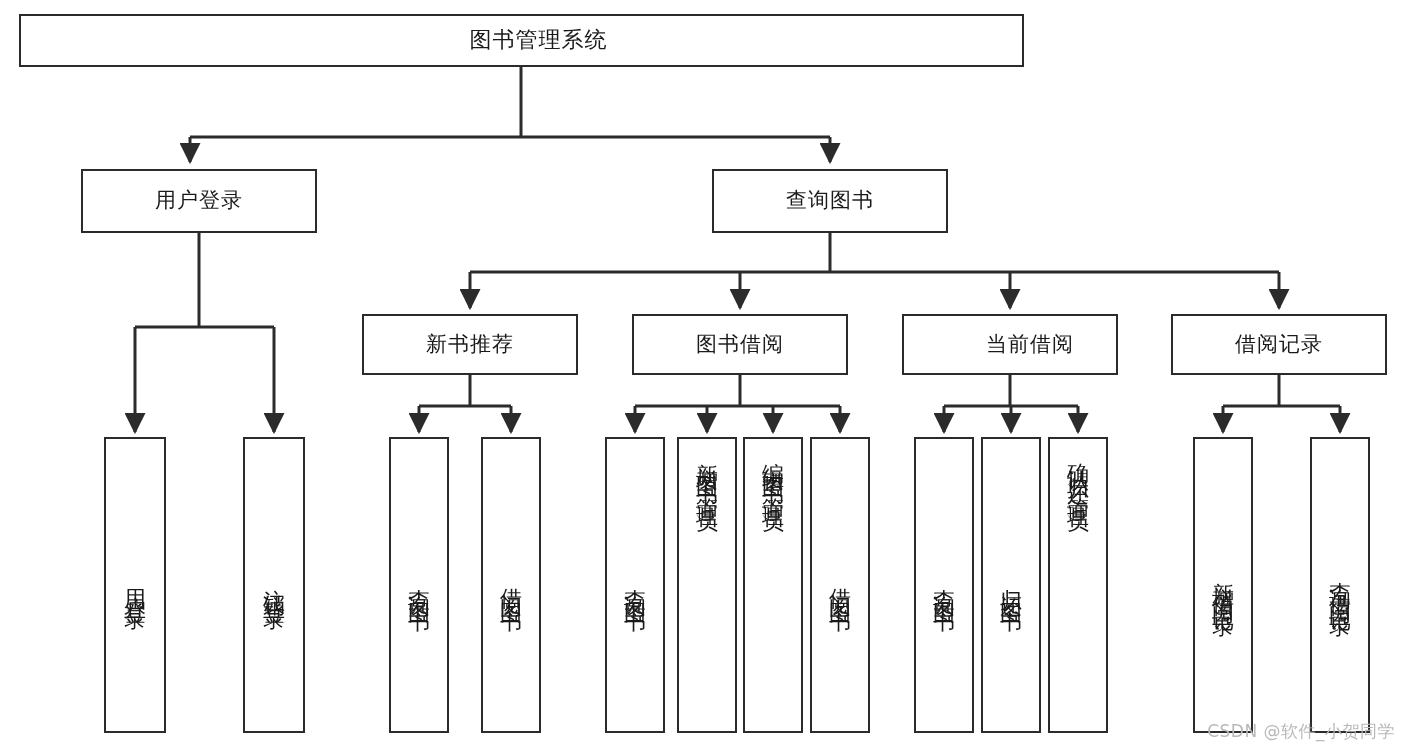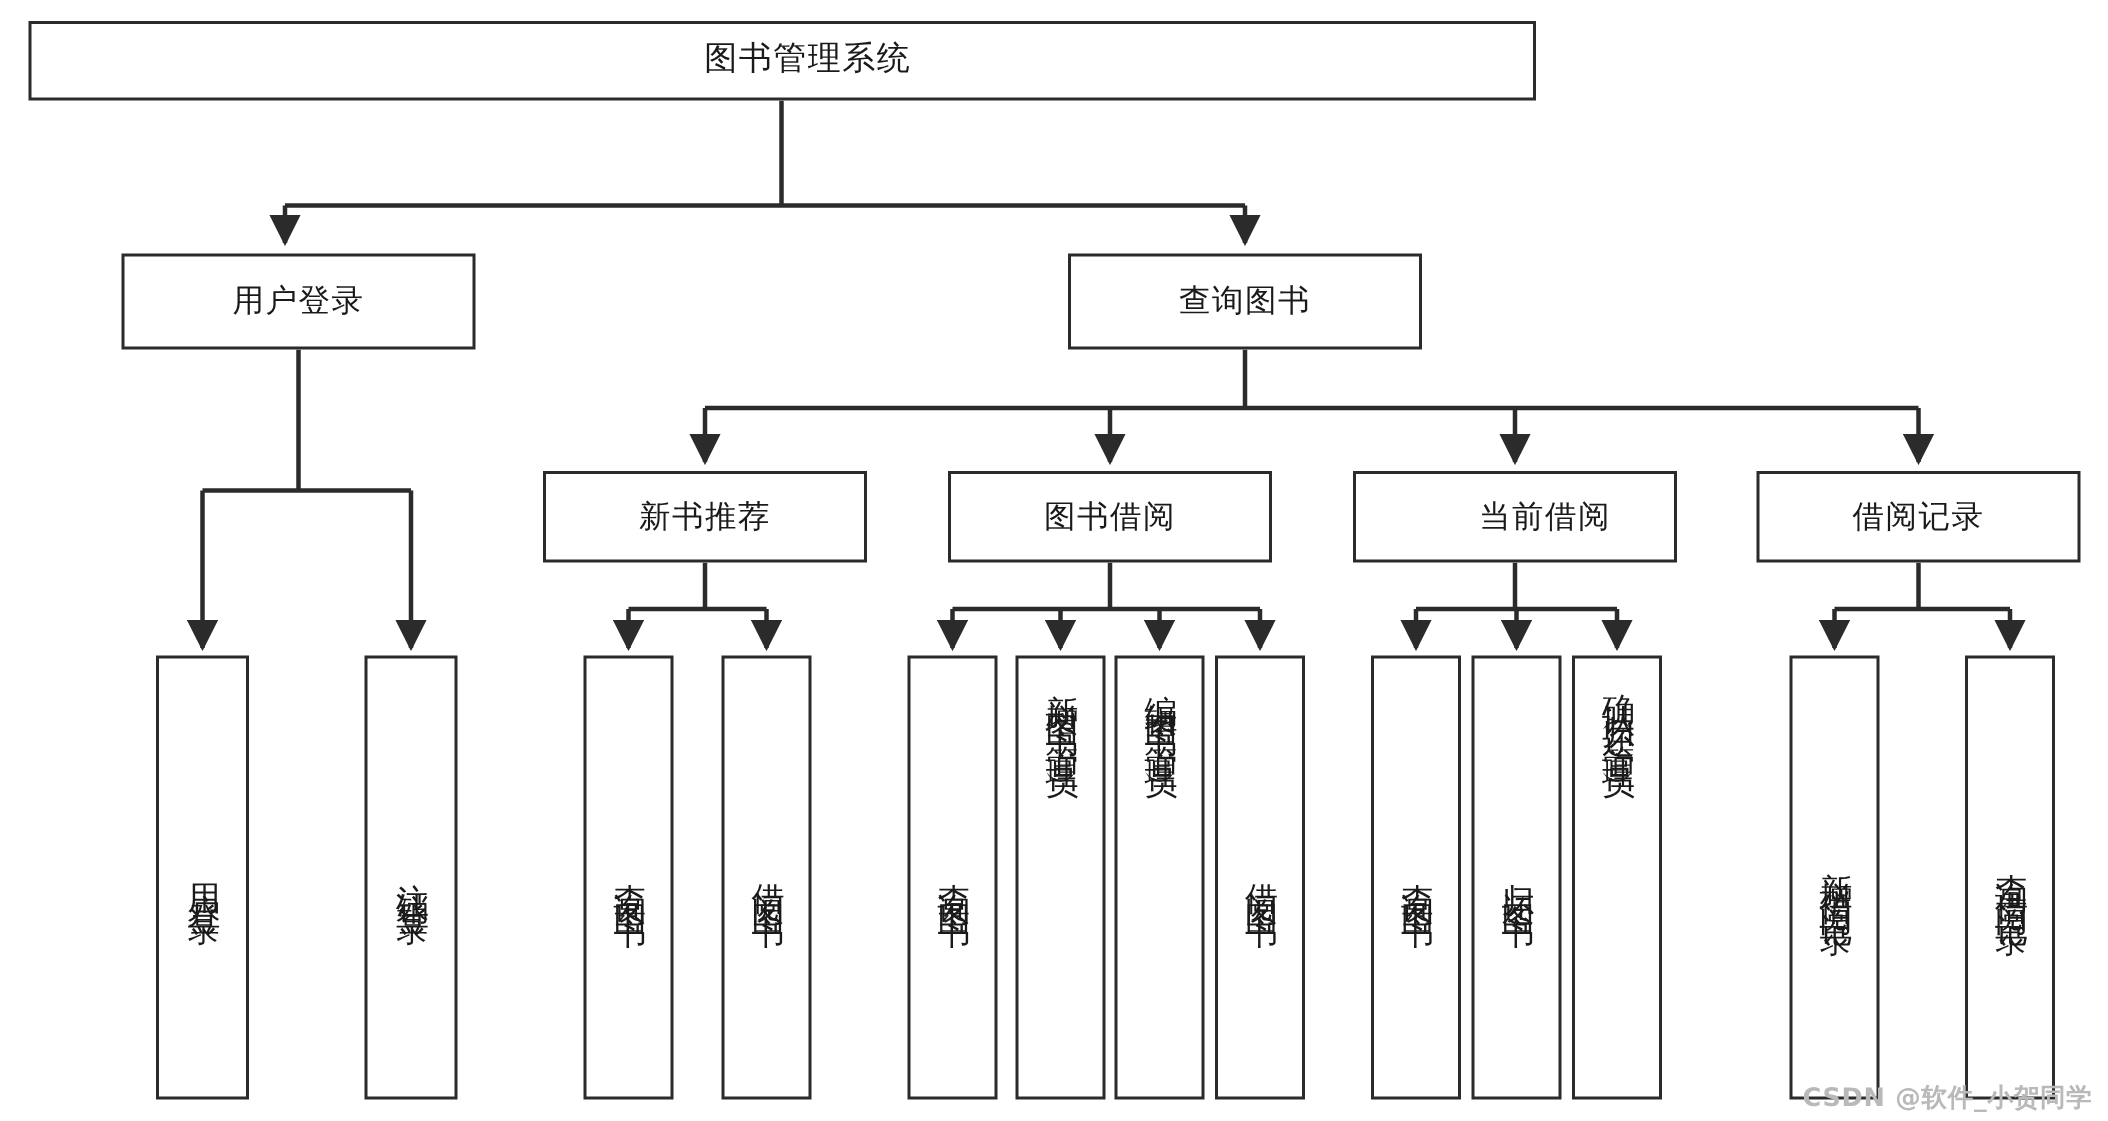--- a/index.html
+++ b/index.html
@@ -72,21 +72,20 @@
   }
   .watermark {
     position: absolute;
     right: 10px;
     bottom: 4px;
     font-size: 17px;
     color: #b9b9b9;
     letter-spacing: 0.5px;
     white-space: nowrap;
     pointer-events: none;
-    font-weight: bold;
   }
 </style>
 </head>
 <body>
 
 <div id="diagram-root">
 
   <svg class="edges" viewBox="0 0 1405 747" xmlns="http://www.w3.org/2000/svg">
     <defs>
       <marker id="arrow" viewBox="0 0 10 10" refX="9" refY="5" markerWidth="7" markerHeight="7" orient="auto-start-reverse">

